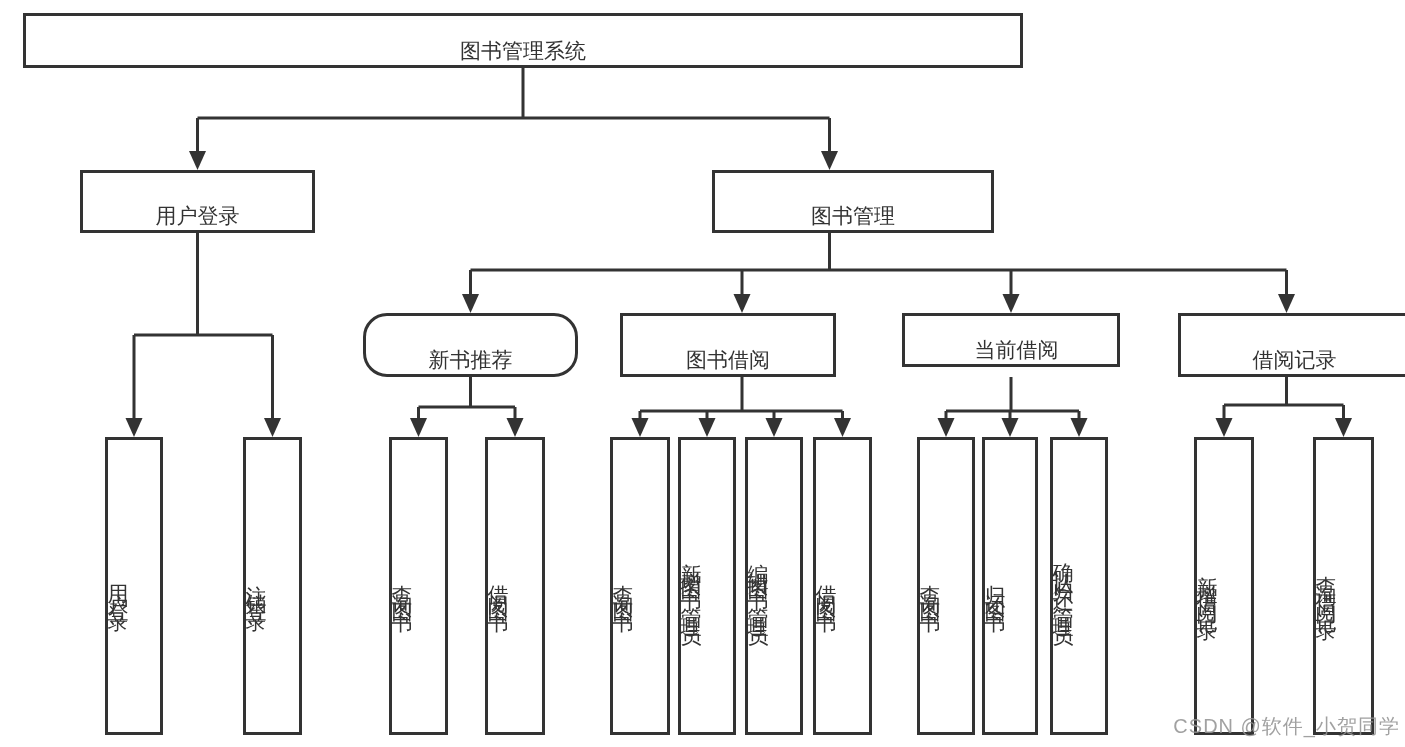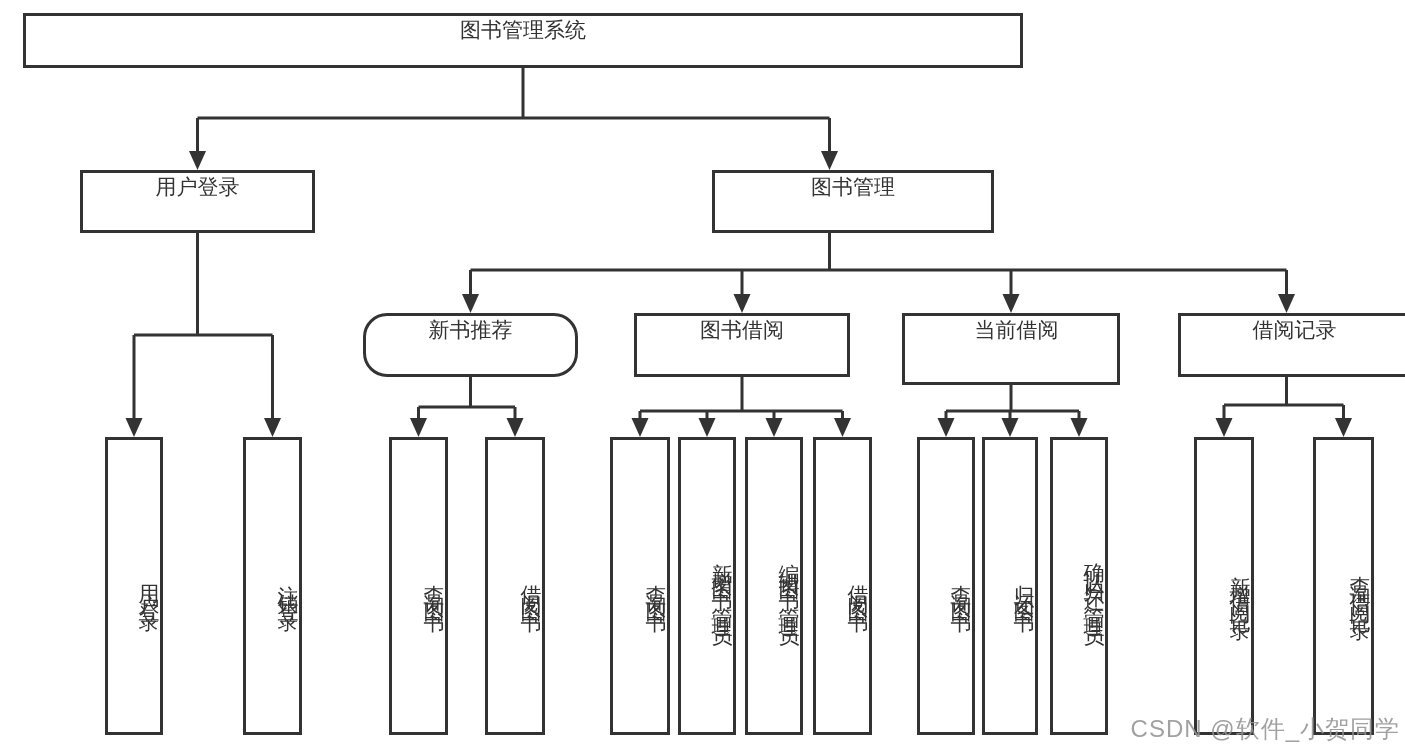--- a/index.html
+++ b/index.html
@@ -29,39 +29,39 @@
   .connectors polygon {
     fill: #333333;
     stroke: none;
   }
   .box {
     position: absolute;
     box-sizing: border-box;
     border: 3px solid #333333;
     background: #ffffff;
     display: flex;
-    align-items: flex-start;
+    align-items: flex-end;
     justify-content: center;
     color: #333333;
     font-size: 21px;
     z-index: 2;
     text-align: center;
   }
   .vbox {
     writing-mode: vertical-rl;
     text-orientation: mixed;
     letter-spacing: 9px;
     line-height: 1;
   }
   .watermark {
     position: absolute;
     top: 713px;
     right: 5px;
     z-index: 3;
-    font-size: 24px;
+    font-size: 20px;
     color: rgba(148, 148, 148, 0.88);
     letter-spacing: 1px;
     white-space: nowrap;
   }
 </style>
 </head>
 <body>
 
 <div class="canvas">
 
@@ -122,24 +122,24 @@
   <div class="box" style="left:80px; top:170px; width:235px; height:63px;">
     <span>用户登录</span>
   </div>
   <div class="box" style="left:712px; top:170px; width:282px; height:63px;">
     <span>图书管理</span>
   </div>
 
   <div class="box" style="left:363px; top:313px; width:215px; height:64px;border-radius:24px;">
     <span>新书推荐</span>
   </div>
-  <div class="box" style="left:634px; top:313px; width:216px; height:64px;">
+  <div class="box" style="left:620px; top:313px; width:216px; height:64px;">
     <span>图书借阅</span>
   </div>
-  <div class="box" style="left:902px; top:313px; width:218px; height:72px;padding-left:11px;">
+  <div class="box" style="left:902px; top:313px; width:218px; height:54px;padding-left:11px;">
     <span>当前借阅</span>
   </div>
   <div class="box" style="left:1178px; top:313px; width:233px; height:64px;">
     <span>借阅记录</span>
   </div>
 
   <div class="box vbox" style="left:105px; top:437px; width:58px; height:298px;">
     <span>用户登录</span>
   </div>
   <div class="box vbox" style="left:243px; top:437px; width:59px; height:298px;">

